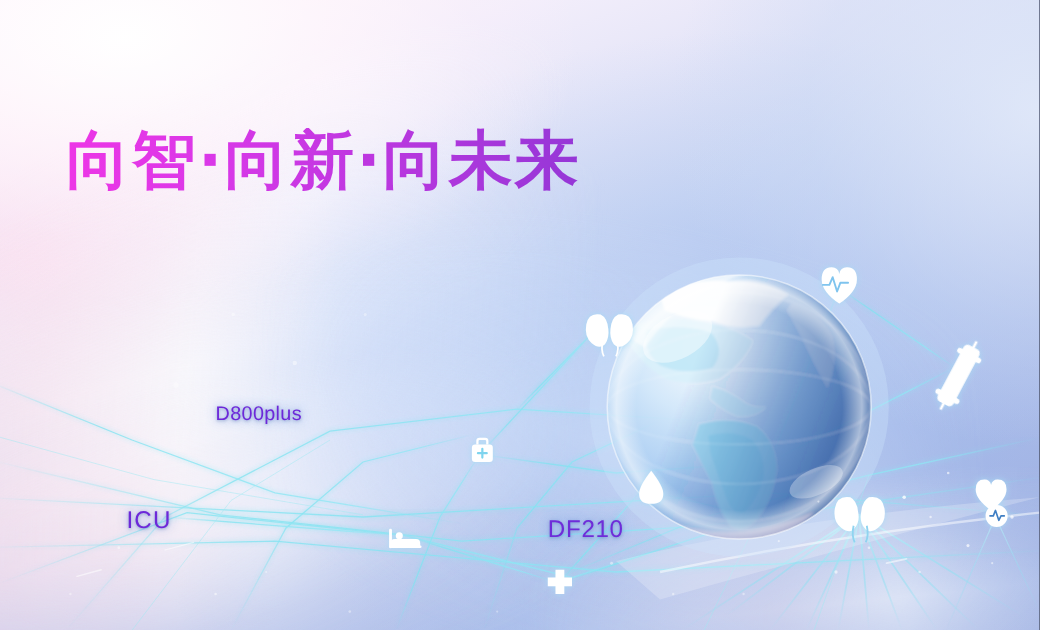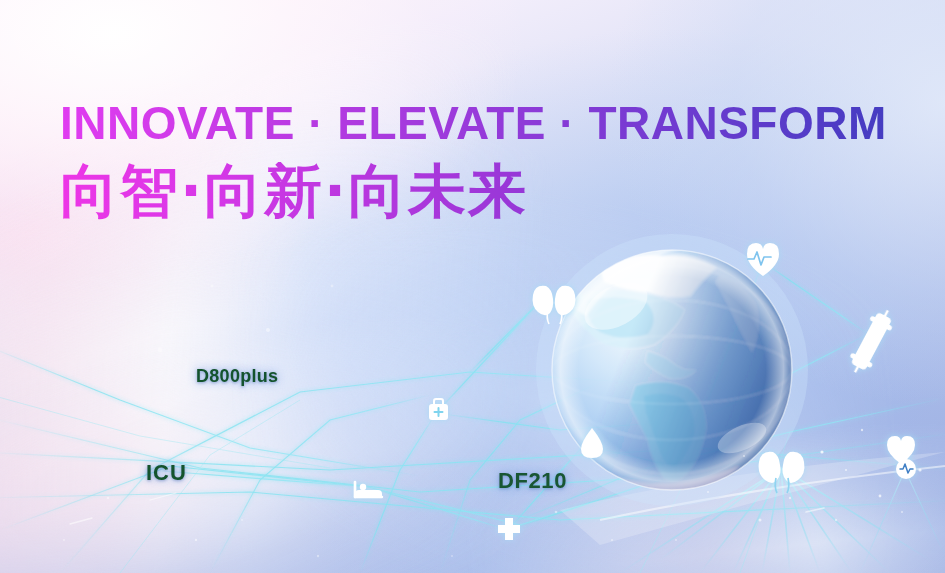--- a/index.html
+++ b/index.html
@@ -96,25 +96,25 @@
     font-size:58px;font-weight:700;line-height:1;margin:16px 0 0 0;
     letter-spacing:2px;white-space:nowrap;
     font-family:"DejaVu Sans","Liberation Sans",sans-serif;
     background:linear-gradient(90deg,#ed36e6 0%,#d938e8 16%,#b637de 36%,
       #9237d6 56%,#7338cd 76%,#5f3ac6 100%);
     -webkit-background-clip:text;background-clip:text;color:transparent;
   }
 
   
   .wlabel{
-    position:absolute;color:#14532d;font-weight:700;white-space:nowrap;
+    position:absolute;color:#6d28d9;font-weight:400;white-space:nowrap;
     text-shadow:0 0 10px rgba(120,160,230,.85),0 1px 3px rgba(70,100,170,.55);
   }
   #label-d800{left:196px;top:366px;font-size:18px;letter-spacing:.3px;}
-  #label-icu{left:146px;top:460px;font-size:22px;letter-spacing:1px;}
+  #label-icu{left:115px;top:460px;font-size:22px;letter-spacing:1px;}
   #label-df210{left:498px;top:468px;font-size:22px;letter-spacing:.6px;opacity:.97;}
 </style>
 </head>
 <body>
 
 <div id="stage">
 
   <div class="layer" id="bg-base"></div>
   <div class="layer" id="bg-glow-blue"></div>
   <div class="layer" id="bg-glow-right"></div>
@@ -365,21 +365,20 @@
         <circle cx="332" cy="286" r="1.4" opacity=".35"></circle>
     </g>
     <g stroke="#ffffff" stroke-linecap="round" opacity=".55">
       <path d="M806 512 l18 -4" stroke-width="1.6"></path>
       <path d="M70 524 l22 -6" stroke-width="1.3"></path>
       <path d="M150 500 l26 -7" stroke-width="1.1"></path>
     </g>
   </svg>
 
   <div id="headline">
-    <div id="title-en">INNOVATE · ELEVATE · TRANSFORM</div>
     <div id="title-cn">向智·向新·向未来</div>
   </div>
 
   <div class="wlabel" id="label-d800">D800plus</div>
   <div class="wlabel" id="label-icu">ICU</div>
   <div class="wlabel" id="label-df210">DF210</div>
 
 </div>
 
 </body></html>

